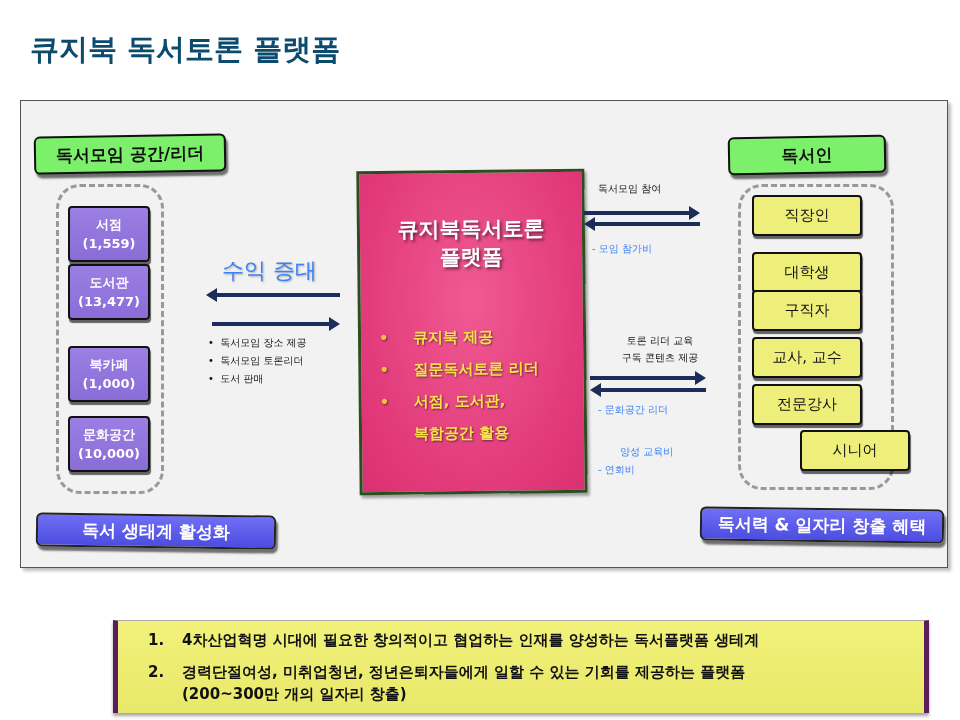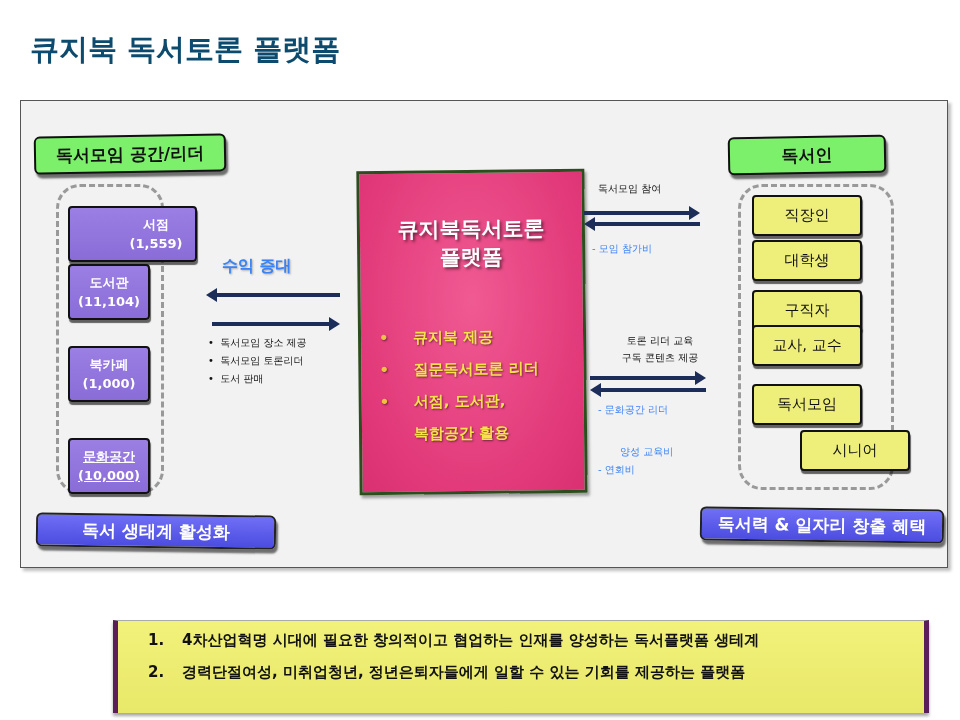--- a/index.html
+++ b/index.html
@@ -45,42 +45,42 @@
 <div class="abs title">큐지북 독서토론 플랫폼</div>
 
 <div class="abs frame">
 </div>
 
 <div class="tag tag-green" style="left:34px;top:135px;width:188px;height:34px;">
   <span>독서모임 공간/리더</span>
 </div>
 <div class="dash" style="left:56px;top:184px;width:102px;height:304px;"></div>
 
-<div class="pbox" style="top:206px;padding-left:47px;">
+<div class="pbox" style="top:206px;">
   <span>서점</span>
   <span>(1,559)</span>
 </div>
 <div class="pbox" style="top:264px;">
   <span>도서관</span>
-  <span>(11,104)</span>
+  <span>(13,477)</span>
 </div>
 <div class="pbox" style="top:346px;">
   <span>북카페</span>
   <span>(1,000)</span>
 </div>
-<div class="pbox" style="top:438px;text-decoration:underline;">
+<div class="pbox" style="top:416px;">
   <span>문화공간</span>
   <span>(10,000)</span>
 </div>
 
 <div class="tag tag-blue" style="left:36px;top:514px;width:236px;height:30px;">
   <span>독서 생태계 활성화</span>
 </div>
 
-<div class="abs red" style="left:222px;top:256px;font-size:16px;font-weight:bold;text-shadow:1px 1px 2px rgba(0,0,0,0.3);">수익 증대</div>
+<div class="abs red" style="left:222px;top:256px;font-size:22px;font-weight:normal;text-shadow:1px 1px 2px rgba(0,0,0,0.3);">수익 증대</div>
 <div class="arrow l" style="left:216px;top:293px;width:124px;"></div>
 <div class="arrow r" style="left:212px;top:322px;width:118px;"></div>
 
 <div class="abs txt13" style="left:208px;top:334px;line-height:18px;">
   <div>• &nbsp;<span>독서모임 장소 제공</span></div>
   <div>• &nbsp;<span>독서모임 토론리더</span></div>
   <div>• &nbsp;<span>도서 판매</span></div>
 </div>
 
 <div class="abs pink">
@@ -126,42 +126,46 @@
 </div>
 
 <div class="tag tag-green" style="left:728px;top:136px;width:154px;height:34px;">
   <span>독서인</span>
 </div>
 <div class="dash" style="left:738px;top:184px;width:150px;height:300px;"></div>
 
 <div class="ybox" style="top:195px;">
     <span>직장인</span>
   </div>
-<div class="ybox" style="top:240px;text-align:center;">
+<div class="ybox" style="top:252px;text-align:center;">
     <span>대학생</span>
   </div>
 <div class="ybox" style="top:290px;">
     <span>구직자</span>
   </div>
-<div class="ybox" style="top:325px;justify-content:center;">
+<div class="ybox" style="top:337px;justify-content:center;">
     <span>교사, 교수</span>
   </div>
 <div class="ybox" style="top:384px;">
-    <span>독서모임</span>
+    <span>전문강사</span>
   </div>
 <div class="ybox" style="top:430px;margin-left:48px;">
     <span>시니어</span>
   </div>
 
 <div class="tag tag-blue" style="left:700px;top:508px;width:240px;height:30px;">
   <span>독서력 &amp; 일자리 창출 혜택</span>
 </div>
 
 <div class="abs bottom">
   <div class="row" style="top:10px;">
     <span class="num">1.</span>
       <span>4차산업혁명 시대에 필요한 창의적이고 협업하는 인재를 양성하는 독서플랫폼 생테계</span>
   </div>
   <div class="row" style="top:42px;">
     <span class="num">2.</span>
       <span>경력단절여성, 미취업청년, 정년은퇴자들에게 일할 수 있는 기회를 제공하는 플랫폼</span>
   </div>
+  <div class="row" style="top:64px;">
+    <span class="num"></span>
+      <span>(200~300만 개의 일자리 창출)</span>
+  </div>
 </div>
 
 </body></html>

